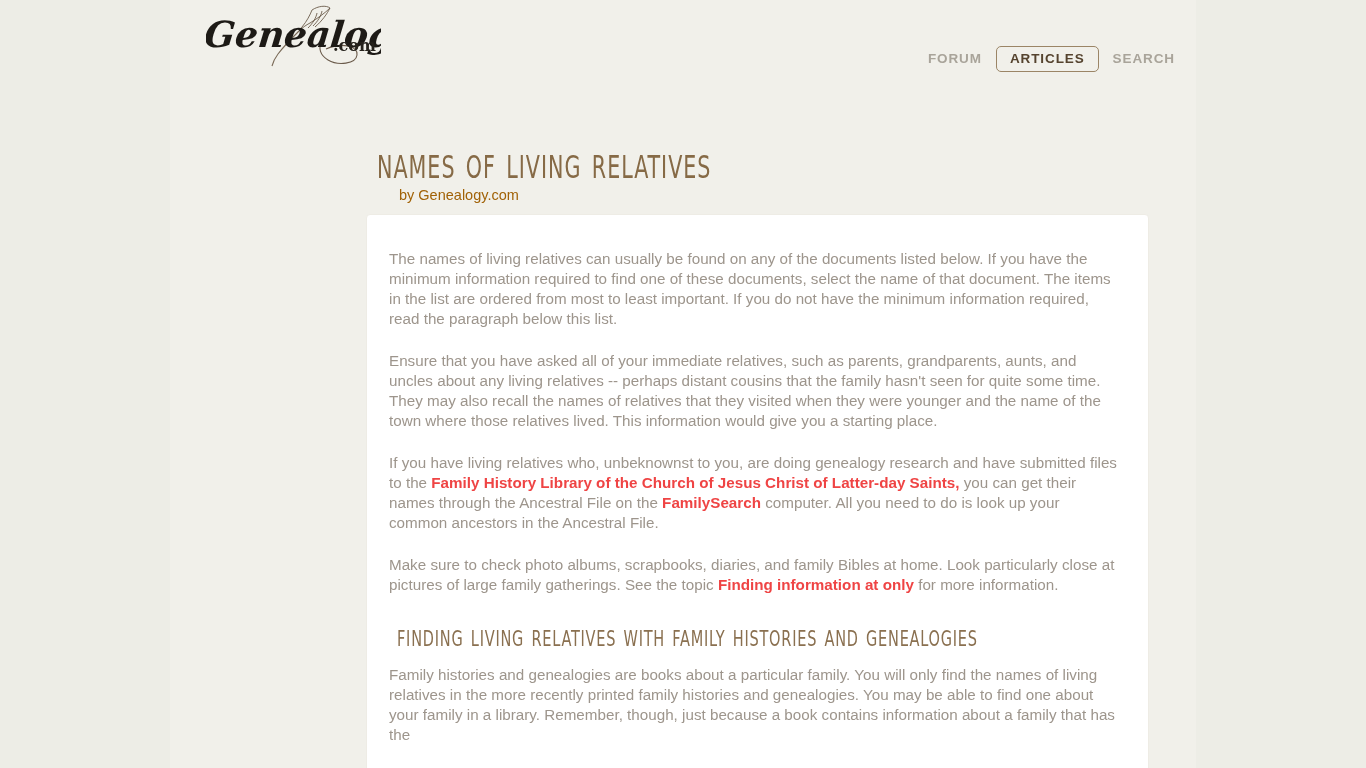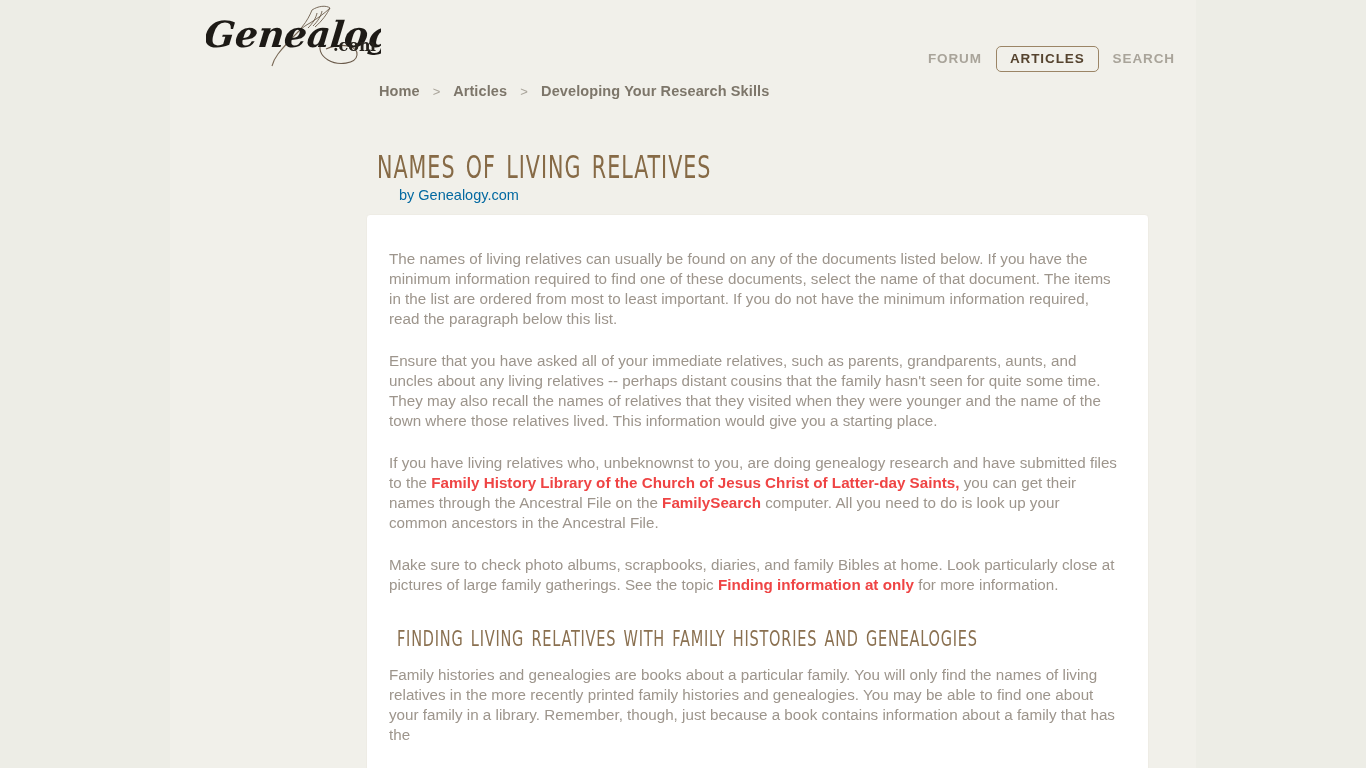--- a/index.html
+++ b/index.html
@@ -121,21 +121,21 @@
     font-variant: small-caps;
     text-transform: lowercase;
     letter-spacing: 1.2px;
     transform: scaleX(0.82) scaleY(1.12);
     transform-origin: left top;
     white-space: nowrap;
   }
   .article-byline {
     margin-top: 4px;
     font-size: 14.5px;
-    color: #0369a1;
+    color: #a16207;
     font-weight: 400;
     padding-left: 22px;
   }
 
   
   .content-card {
     position: absolute;
     left: 196px;
     top: 214px;
     width: 783px;
@@ -212,27 +212,20 @@
         </svg>
       </a>
 
       <nav class="main-nav">
         <a class="nav-link" href="#">FORUM</a>
         <a class="nav-link is-active" href="#">ARTICLES</a>
         <a class="nav-link" href="#">SEARCH</a>
       </nav>
     </header>
 
-    <div class="breadcrumb">
-      <a class="crumb" href="#">Home</a>
-      <span class="sep">&gt;</span>
-      <a class="crumb" href="#">Articles</a>
-      <span class="sep">&gt;</span>
-      <span class="crumb-current">Developing Your Research Skills</span>
-    </div>
 
     <div class="article-head">
       <h1 class="article-title">Names of living relatives</h1>
       <div class="article-byline">by Genealogy.com</div>
     </div>
 
     <article class="content-card">
       <div class="card-inner">
 
         <p class="body-text">The names of living relatives can usually be found on any of the documents listed below. If you have the minimum information required to find one of these documents, select the name of that document. The items in the list are ordered from most to least important. If you do not have the minimum information required, read the paragraph below this list.</p>

